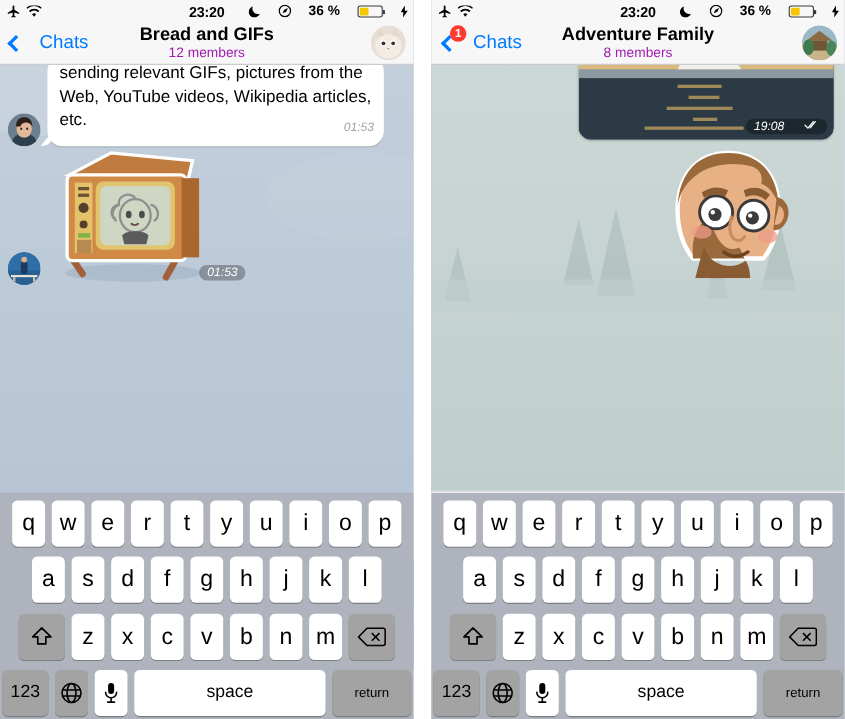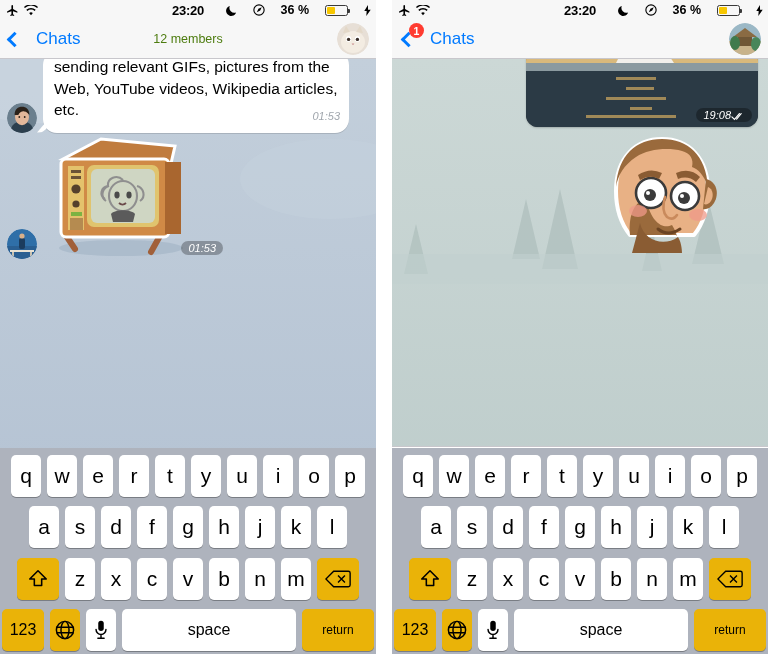--- a/index.html
+++ b/index.html
@@ -43,21 +43,21 @@
   }
   .chev { width:11px; height:11px; border-left:3px solid #007aff; border-bottom:3px solid #007aff;
           transform: rotate(45deg); margin-right:1px; margin-left:3px;}
   .nav-badge {
     position:absolute; left:9px; top:-6px; min-width:15px; height:15px; border-radius:8px;
     background:#ff3b30; color:#fff; font-size:10.5px; font-weight:bold;
     display:flex; align-items:center; justify-content:center; padding:0 3px; z-index:3;
   }
   .nav-title-wrap { position:absolute; left:0; right:0; text-align:center; pointer-events:none; }
   .nav-title { font-size:16.5px; font-weight:bold; color:#000; line-height:19px; }
-  .nav-sub { font-size:12.5px; color:#4d7c0f; line-height:15px; }
+  .nav-sub { font-size:12.5px; color:#a21caf; line-height:15px; }
   .nav-avatar {
     position:absolute; right:7px; width:32px; height:32px; border-radius:50%;
     overflow:hidden; cursor:pointer;
   }
   .nav-avatar svg { display:block; }
 
   
   .chat { position:absolute; top:59px; bottom:0; left:0; right:0; overflow:hidden; }
   .chat-bg { position:absolute; inset:0; }
 
@@ -119,21 +119,21 @@
   .keyboard {
     position:absolute; left:0; right:0; bottom:0; height:206px; background:#aeb3bd;
     padding:7px 2px 3px 2px; display:flex; flex-direction:column; justify-content:space-between;
   }
   .krow { display:flex; justify-content:center; align-items:center; gap:6px; height:42px; }
   .key {
     background:#fff; border-radius:5px; box-shadow:0 1px 0 rgba(0,0,0,.3);
     font-size:21px; color:#000; display:flex; align-items:center; justify-content:center;
     height:42px; width:30px; cursor:pointer;
   }
-  .key.dark { background:#eab308; }
+  .key.dark { background:#a3a3a3; }
   .key.wide { width:42px; }
   .key.space { flex:1; max-width:185px; font-size:16px; }
   .key.ret { width:72px; font-size:12px; }
   .key.num { width:42px; font-size:16px; }
   .krow.r2 { padding:0 18px; }
   .krow.r4 { gap:6px; }
   svg { display:block; }
 </style>
 </head>
 <body>
@@ -179,20 +179,21 @@
         </span>
       </div>
     </div>
 
     <div class="navbar">
       <div class="nav-back">
         <span class="chev"></span>
         <span>Chats</span>
       </div>
       <div class="nav-title-wrap">
+        <div class="nav-title">Bread and GIFs</div>
         <div class="nav-sub">12 members</div>
       </div>
       <div class="nav-avatar">
         <svg width="32" height="32" viewBox="0 0 32 32">
           <circle cx="16" cy="16" r="16" fill="#e7dfd6"></circle>
           <ellipse cx="16" cy="19" rx="12" ry="11" fill="#f3ece2"></ellipse>
           <path d="M6 10 L9 3 L13 9 Z" fill="#e3d8c8"></path>
             <path d="M26 10 L23 3 L19 9 Z" fill="#e3d8c8"></path>
           <ellipse cx="11.5" cy="16" rx="2.6" ry="3" fill="#fff"></ellipse>
             <ellipse cx="20.5" cy="16" rx="2.6" ry="3" fill="#fff"></ellipse>
@@ -467,20 +468,24 @@
         </span>
       </div>
     </div>
 
     <div class="navbar">
       <div class="nav-back" style="left:8px;">
         <span class="nav-badge">1</span>
         <span class="chev"></span>
         <span>Chats</span>
       </div>
+      <div class="nav-title-wrap">
+        <div class="nav-title">Adventure Family</div>
+        <div class="nav-sub">8 members</div>
+      </div>
       <div class="nav-avatar">
         <svg width="32" height="32" viewBox="0 0 32 32">
           <circle cx="16" cy="16" r="16" fill="#9bb8c6"></circle>
           <rect y="18" width="32" height="14" fill="#c8b38b"></rect>
           <path d="M4 14 L16 5 L28 14 Z" fill="#8a6b43"></path>
           <rect x="9" y="14" width="14" height="9" fill="#6f5736"></rect>
           <ellipse cx="6" cy="20" rx="5" ry="7" fill="#3f7a4c"></ellipse>
           <ellipse cx="27" cy="21" rx="5" ry="7" fill="#48865a"></ellipse>
         </svg>
       </div>
@@ -516,21 +521,21 @@
           <g fill="#c9a45f" opacity=".75">
             <rect x="90" y="28" width="40" height="3"></rect>
               <rect x="100" y="38" width="28" height="3"></rect>
             <rect x="80" y="48" width="60" height="3"></rect>
               <rect x="104" y="58" width="22" height="3"></rect>
             <rect x="60" y="66" width="90" height="3"></rect>
           </g>
           <path d="M96 2 h44 l8 12 H90z" fill="#f2f0ec"></path>
           <rect x="110" y="-4" width="4" height="8" fill="#eee"></rect>
         </svg>
-        <div class="sticker-time" style="right:6px; bottom:5px; background:rgba(0,0,0,.32); display:flex; align-items:flex-end; gap:0;">
+        <div class="sticker-time" style="right:6px; bottom:5px; background:rgba(0,0,0,.32); display:flex; align-items:flex-start; gap:18px;">
           <span>19:08</span>
           <span>
             <svg width="14" height="9" viewBox="0 0 16 10">
                 <path d="M1 5.4 L4 8.4 L9.6 1.6 M6.4 8 L11.6 1.6" fill="none" stroke="#fff" stroke-width="1.3" stroke-linecap="round"></path>
               </svg>
           </span>
         </div>
       </div>
 
       <div style="position:absolute; left:196px; top:72px; width:146px; height:122px;">

